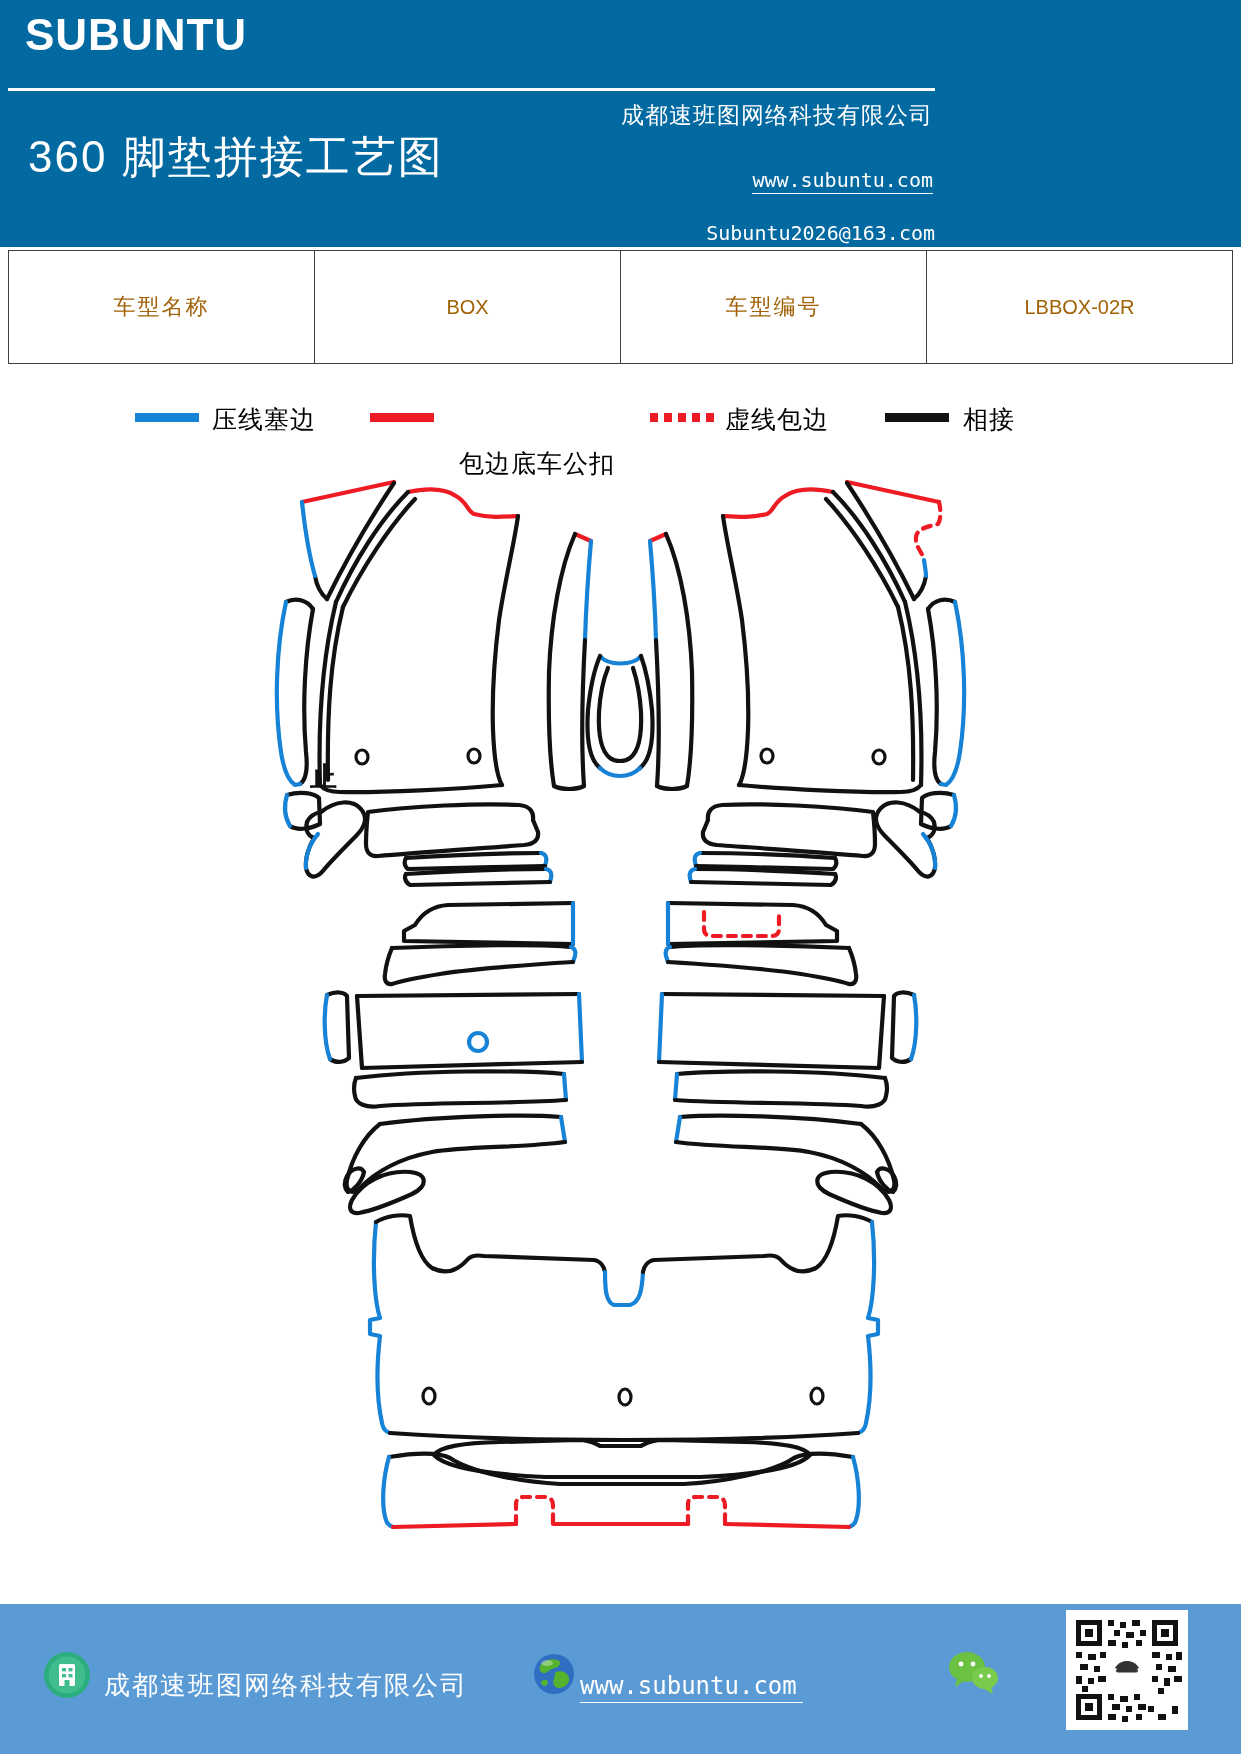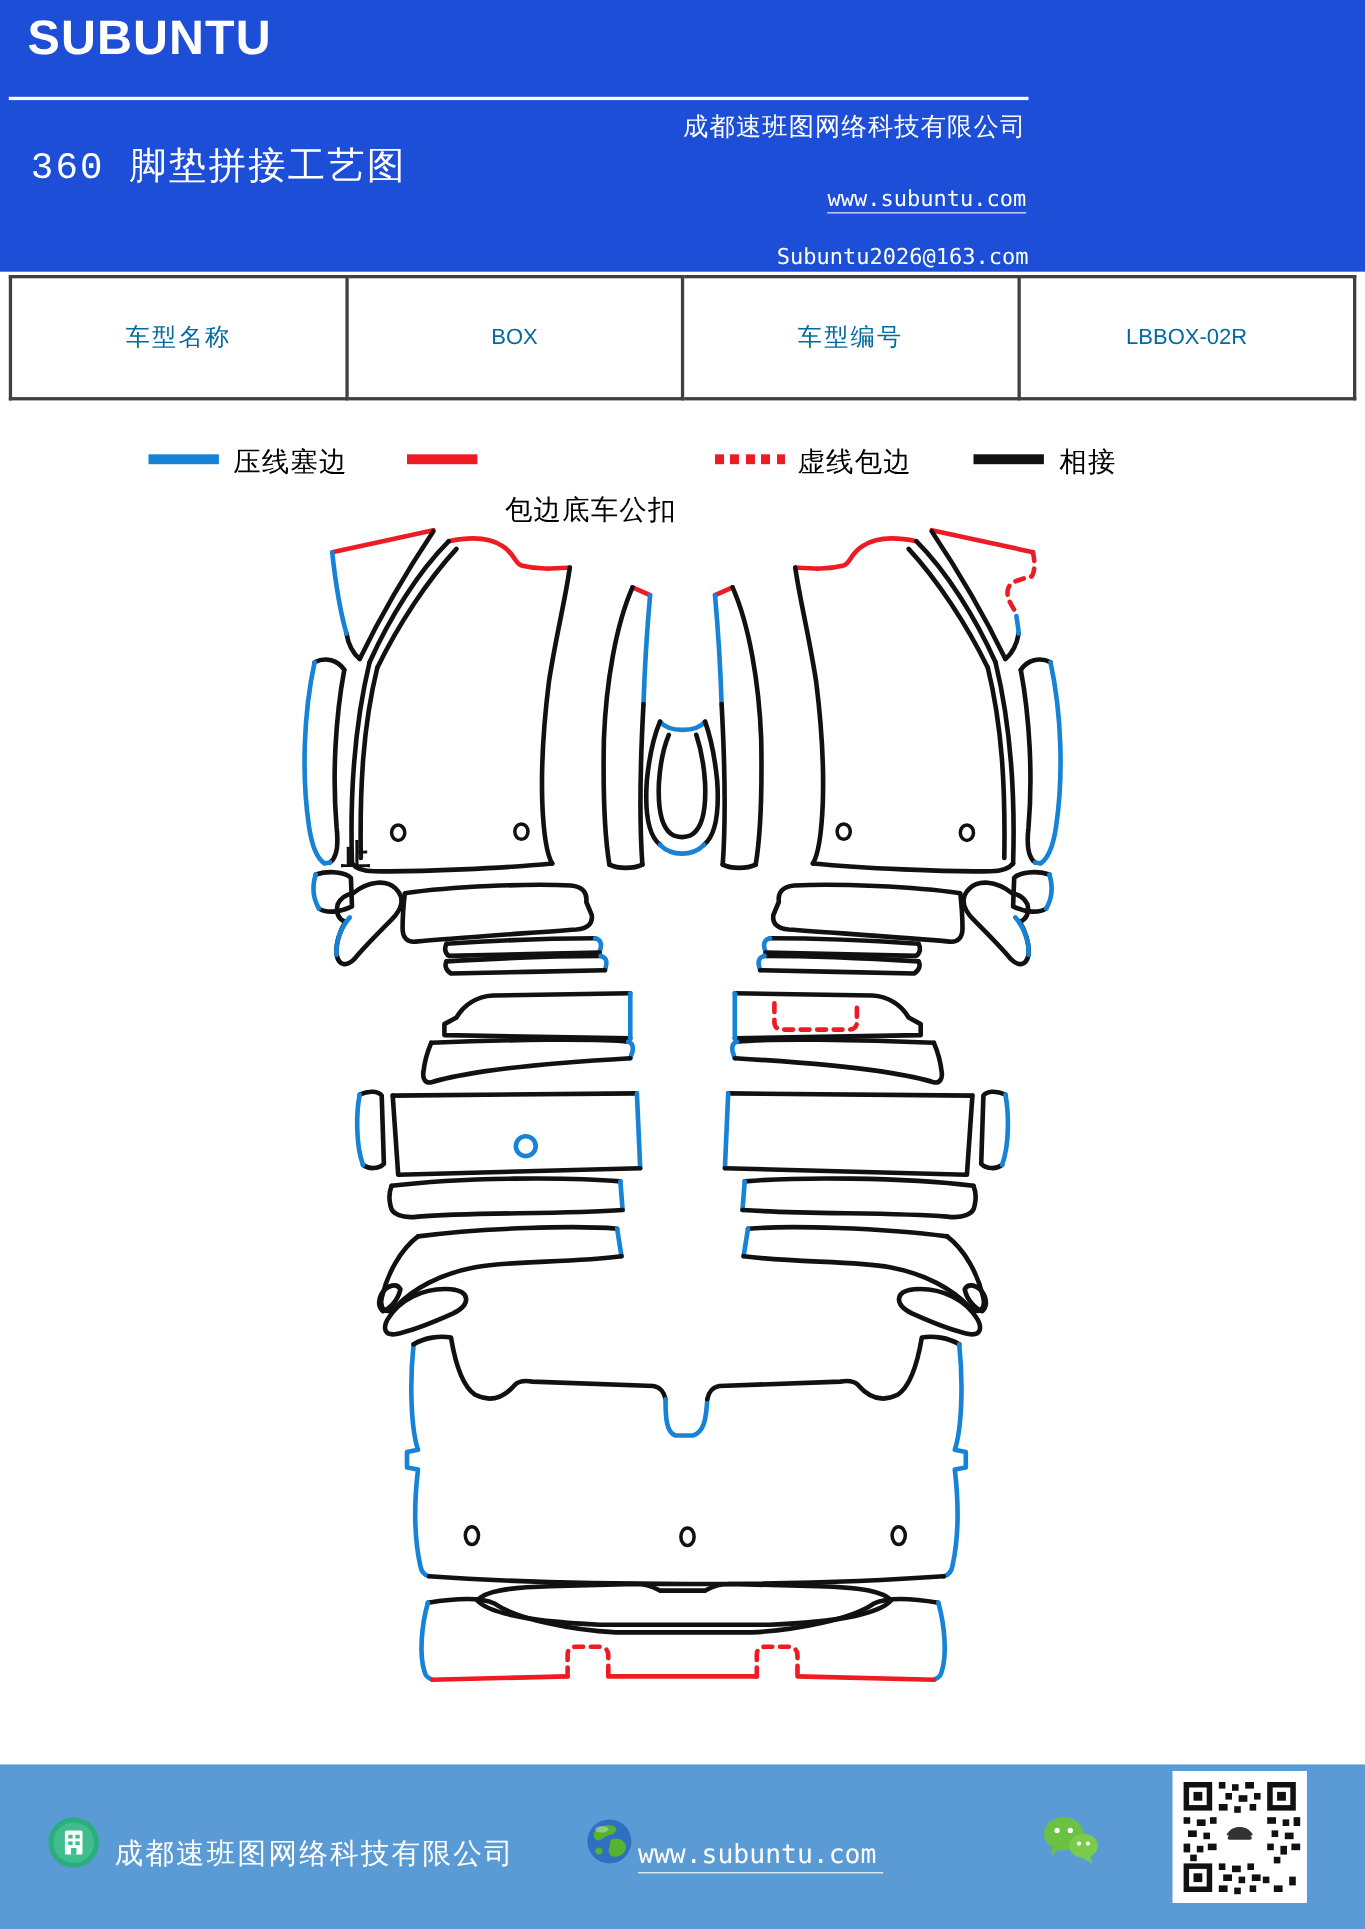--- a/index.html
+++ b/index.html
@@ -1,38 +1,38 @@
 <!DOCTYPE html>
 <html><head>
 <meta charset="utf-8">
 <style>
   html,body{margin:0;padding:0;}
   body{width:1241px;height:1754px;position:relative;background:#fff;overflow:hidden;
        font-family:"Liberation Sans",sans-serif;}
   .abs{position:absolute;}
   
-  .header-band{left:0;top:0;width:1241px;height:247px;background:#1d4ed8;z-index:2;}
+  .header-band{left:0;top:0;width:1241px;height:247px;background:#0369a1;z-index:2;}
   .logo{left:25px;top:10px;color:#fff;font-size:44px;font-weight:bold;letter-spacing:1px;
         font-family:"Liberation Sans",sans-serif;}
   .header-rule{left:8px;top:88px;width:927px;height:3px;background:#fff;}
-  .doc-title{left:28px;top:128px;color:#fff;font-size:34px;letter-spacing:2px;
-             font-family:Liberation Mono, monospace;}
+  .doc-title{left:28px;top:128px;color:#fff;font-size:44px;letter-spacing:2px;
+             font-family:Liberation Sans, sans-serif;}
   .header-company{right:308px;top:100px;color:#fff;font-size:23px;letter-spacing:1px;
                   font-family:"Liberation Serif",serif;white-space:nowrap;}
   .header-www{right:308px;top:168px;color:#fff;font-size:20px;
               font-family:"DejaVu Sans Mono",monospace;border-bottom:1.5px solid #fff;padding-bottom:1px;}
   .header-email{right:306px;top:197px;color:#fff;font-size:20px;
                 font-family:"DejaVu Sans Mono",monospace;margin-top:24px;}
   .sop{right:138px;top:72px;color:#fff;font-size:78px;font-weight:bold;letter-spacing:4px;
        font-family:"Liberation Sans",sans-serif;}
   
   .info-table{left:8px;top:250px;width:1225px;height:114px;border-collapse:collapse;z-index:2;
               background:#fff;table-layout:fixed;}
-  .info-table td{border:3px solid #404040;text-align:center;vertical-align:middle;
-                 font-size:20px;color:#0369a1;}
+  .info-table td{border:1px solid #404040;text-align:center;vertical-align:middle;
+                 font-size:20px;color:#a16207;}
   td.zh{font-family:"Liberation Serif",serif;font-size:22px;letter-spacing:2px;}
   td.val{font-family:"Liberation Sans",sans-serif;}
   
   .legend{left:0;top:403px;width:1241px;height:30px;z-index:2;}
   .legend .lab{position:absolute;top:0;font-size:25px;color:#000;letter-spacing:1px;
                font-family:Liberation Mono, monospace;}
   .sw{position:absolute;top:10px;height:9px;width:64px;}
   .sw-blue{background:#1783D6;}
   .sw-red{background:#ED1C24;}
   .sw-black{background:#111;}

